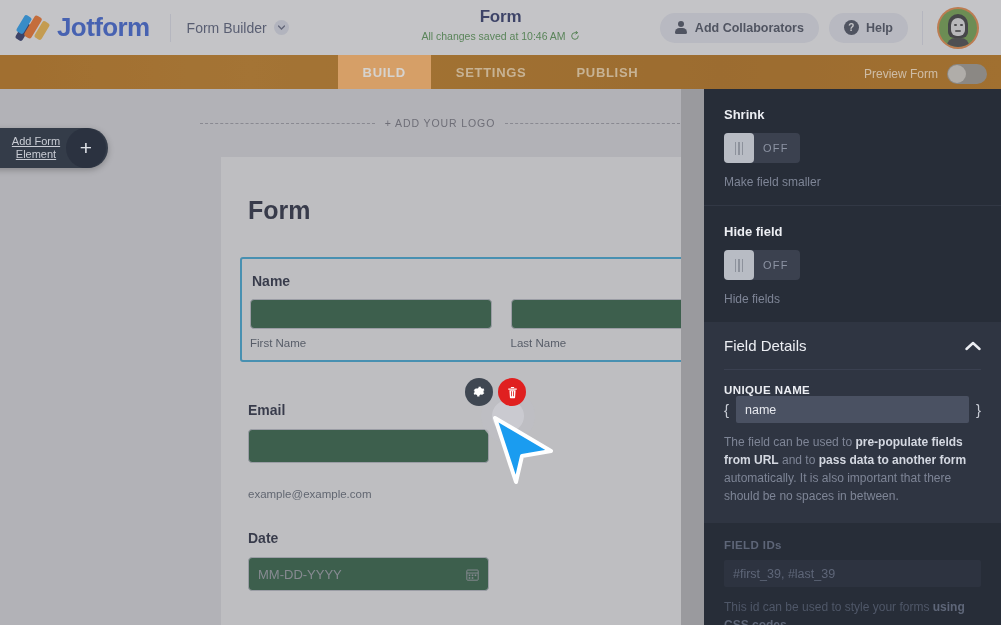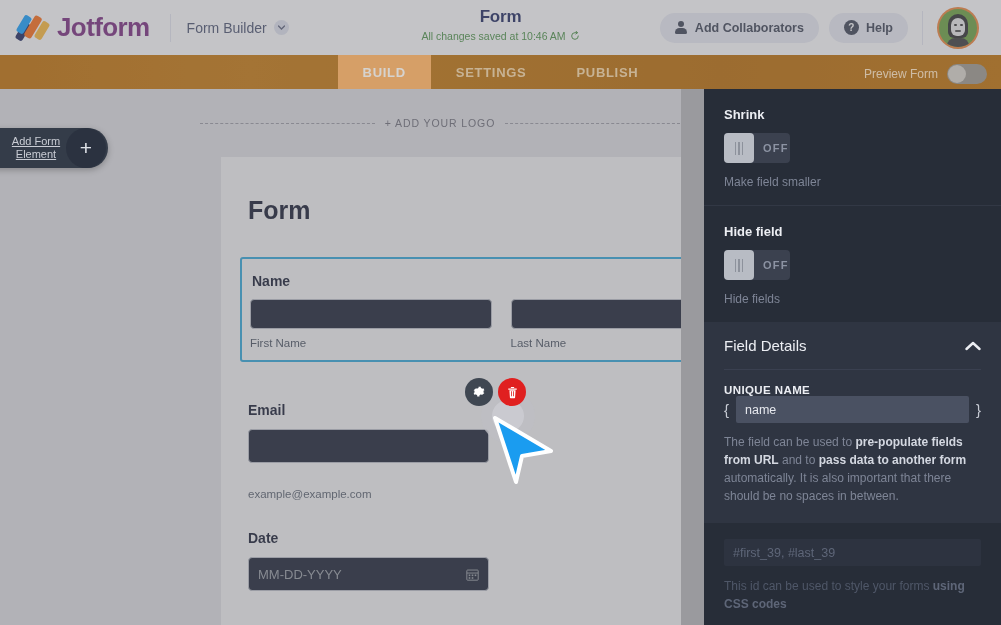--- a/index.html
+++ b/index.html
@@ -23,21 +23,21 @@
   .logo-wrap { display: flex; align-items: center; padding-left: 18px; }
   .logo-mark { width: 30px; height: 28px; position: relative; margin-right: 9px; }
   .logo-mark i {
     position: absolute; display: block; border-radius: 2.5px;
     transform: rotate(31deg); transform-origin: center;
   }
   .lm1 { width: 8px; height: 19px; background: #0a1551; left: 1px;  top: 8px; }
   .lm2 { width: 8px; height: 19px; background: #0099ff; left: 2px;  top: 1px; }
   .lm3 { width: 8px; height: 24px; background: #ff6100; left: 11px; top: 1px; }
   .lm4 { width: 8px; height: 19px; background: #ffb629; left: 20px; top: 7px; }
-  .logo-text { font-size: 26px; font-weight: bold; color: #701a75; letter-spacing: -.6px; }
+  .logo-text { font-size: 26px; font-weight: bold; color: #1d4ed8; letter-spacing: -.6px; }
   .hdr-sep { width: 1px; height: 28px; background: #e3e5f0; margin: 0 16px 0 20px; }
   .form-builder {
     display: flex; align-items: center; gap: 7px;
     font-size: 14px; color: #3d4665; font-weight: 500;
   }
   .caret-circle {
     width: 15px; height: 15px; border-radius: 50%; background: #dfe2ee;
     display: flex; align-items: center; justify-content: center;
   }
   .caret-circle svg { display: block; }
@@ -160,21 +160,21 @@
   }
   .form-heading {
     font-size: 25px; font-weight: bold; color: #0b1228;
     padding: 39px 0 32px 27px;
   }
 
   .fld { padding: 0 27px; }
   .fld-label { font-size: 14px; font-weight: bold; color: #0b1228; margin-bottom: 11px; }
   .fld-input {
     height: 34px; border: 1px solid #bfc3cc; border-radius: 4px;
-    background: #0f172a; display: flex; align-items: center; padding: 0 9px;
+    background: #14532d; display: flex; align-items: center; padding: 0 9px;
     font-size: 13px; color: #aaa;
   }
   .fld-hint { font-size: 11.5px; color: #57606e; margin-top: 25px; }
 
   
   .name-field {
     margin: 0 19px; border: 2px solid #29abe2; border-radius: 3px;
     background: #fff; padding: 14px 8px 11px 8px; position: relative;
   }
   .name-cols { display: flex; gap: 19px; margin-top: 10px; }
@@ -232,22 +232,22 @@
   .toggle {
     display: inline-flex; align-items: center; height: 30px;
     background: #3b414f; border-radius: 4px; cursor: pointer;
   }
   .toggle-knob {
     width: 30px; height: 30px; border-radius: 4px; background: #b8bcc4;
     display: flex; align-items: center; justify-content: center; gap: 2px;
   }
   .toggle-knob span { width: 1.5px; height: 13px; background: #8d929c; display: block; }
   .toggle-txt {
-    font-size: 11px; font-weight: bold; color: #8c93a3;
-    letter-spacing: 1.2px; padding: 0 1px 0 9px; text-align: center;
+    font-size: 11px; font-weight: normal; color: #8c93a3;
+    letter-spacing: 1.2px; padding: 0 11px 0 9px; text-align: center;
   }
   .psec-sub { font-size: 12px; color: #7e8596; margin-top: 12px; }
 
   .fd-header {
     background: #2f3542; padding: 15px 20px;
     display: flex; align-items: center; justify-content: space-between; cursor: pointer; gap: 15px;
   }
   .fd-title { font-size: 15px; color: #eceef3; font-weight: 500; }
   .fd-body { background: #2f3542; padding: 0 20px 18px 20px; }
   .fd-divider { height: 1px; background: #3a4050; margin: 0 0 14px 0; }
@@ -473,20 +473,21 @@
         <span class="brace">{</span>
         <input class="txt-input" type="text" value="name" style="">
         <span class="brace">}</span>
       </div>
       <div class="fd-desc">
         <span>The field can be used to </span><b>pre-populate fields from URL</b><span> and to </span><b>pass data to another form</b><span> automatically. It is also important that there should be no spaces in between.</span>
       </div>
     </div>
 
     <div class="fid-sec">
+      <div class="fid-label">FIELD IDs</div>
       <div class="fid-box">#first_39, #last_39</div>
       <div class="fid-desc">
         <span>This id can be used to style your forms </span><b>using CSS codes</b>
       </div>
     </div>
   </div>
 
   <div class="header-dim"></div>
   <div class="navbar-dim"></div>
 </div>

